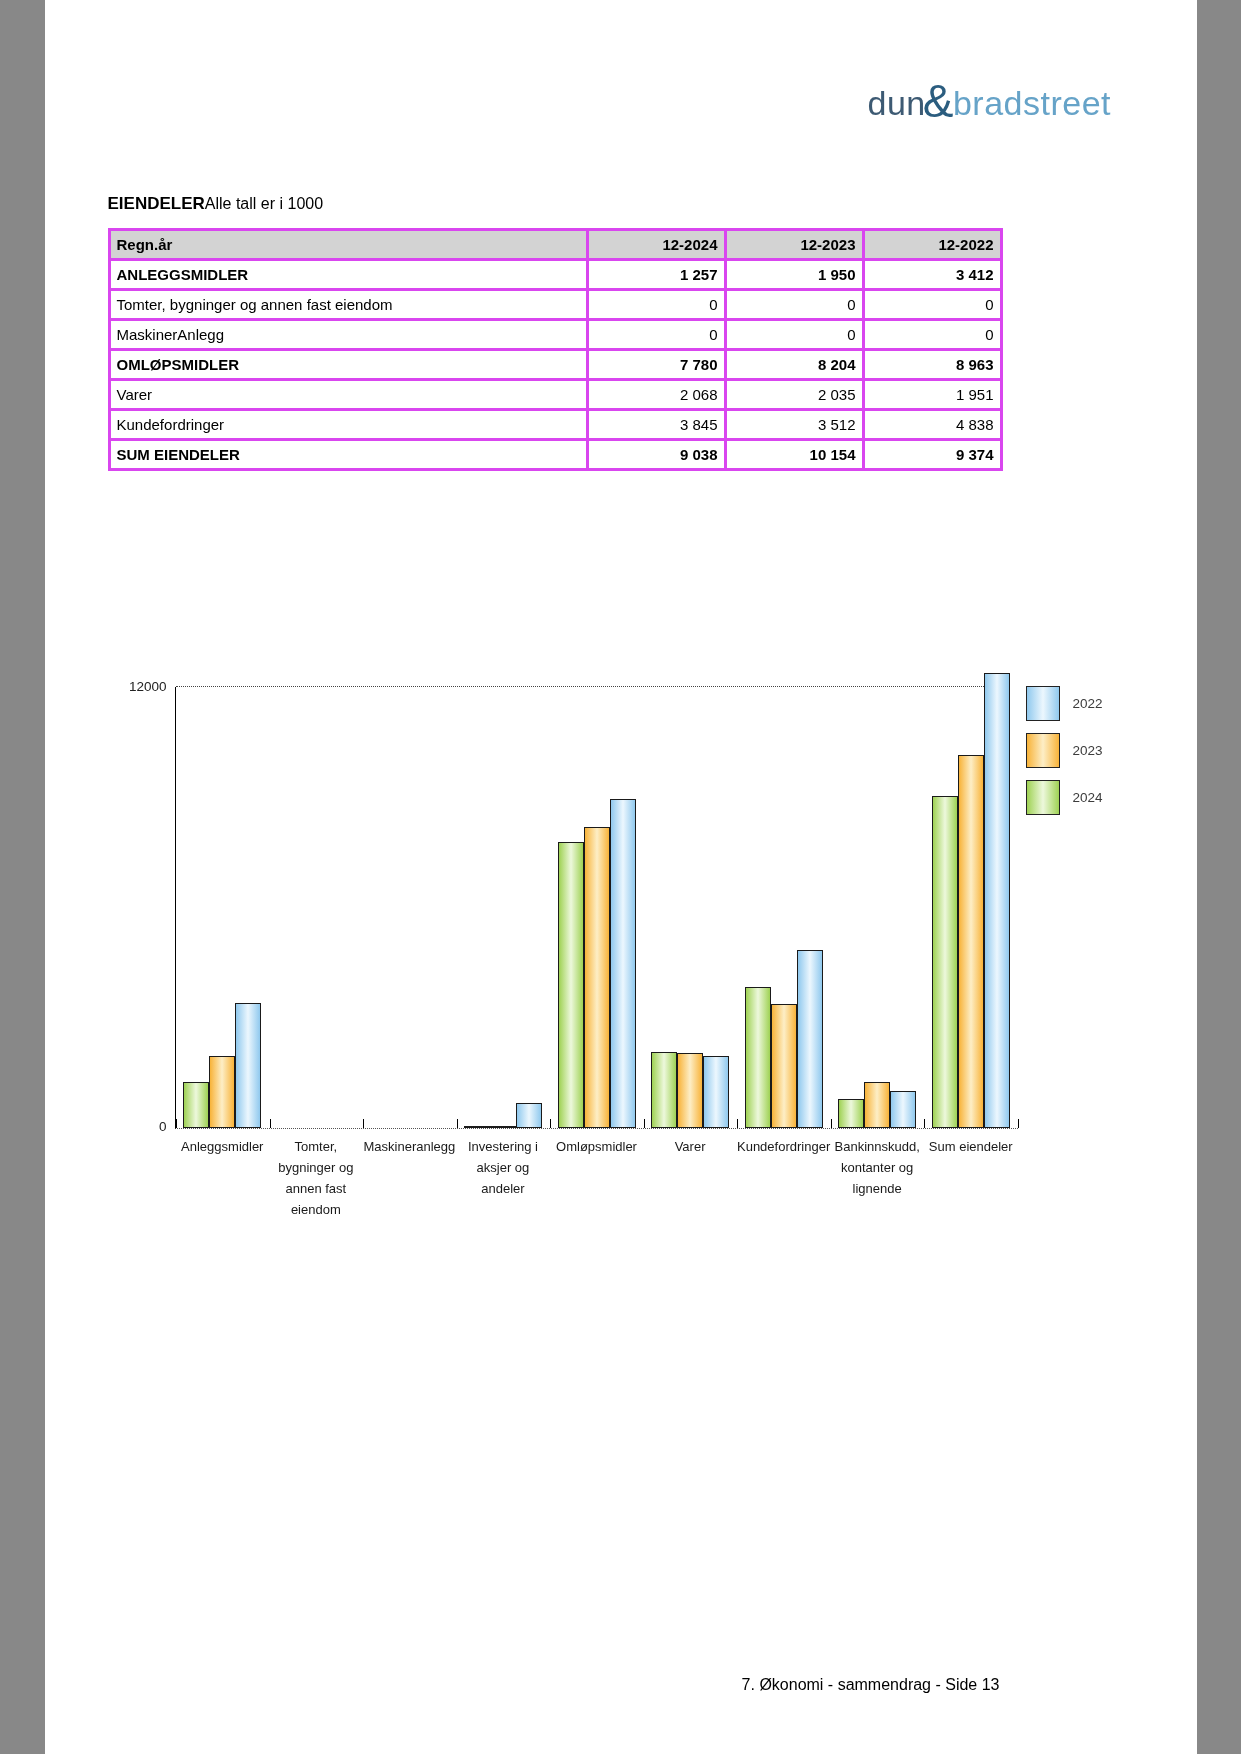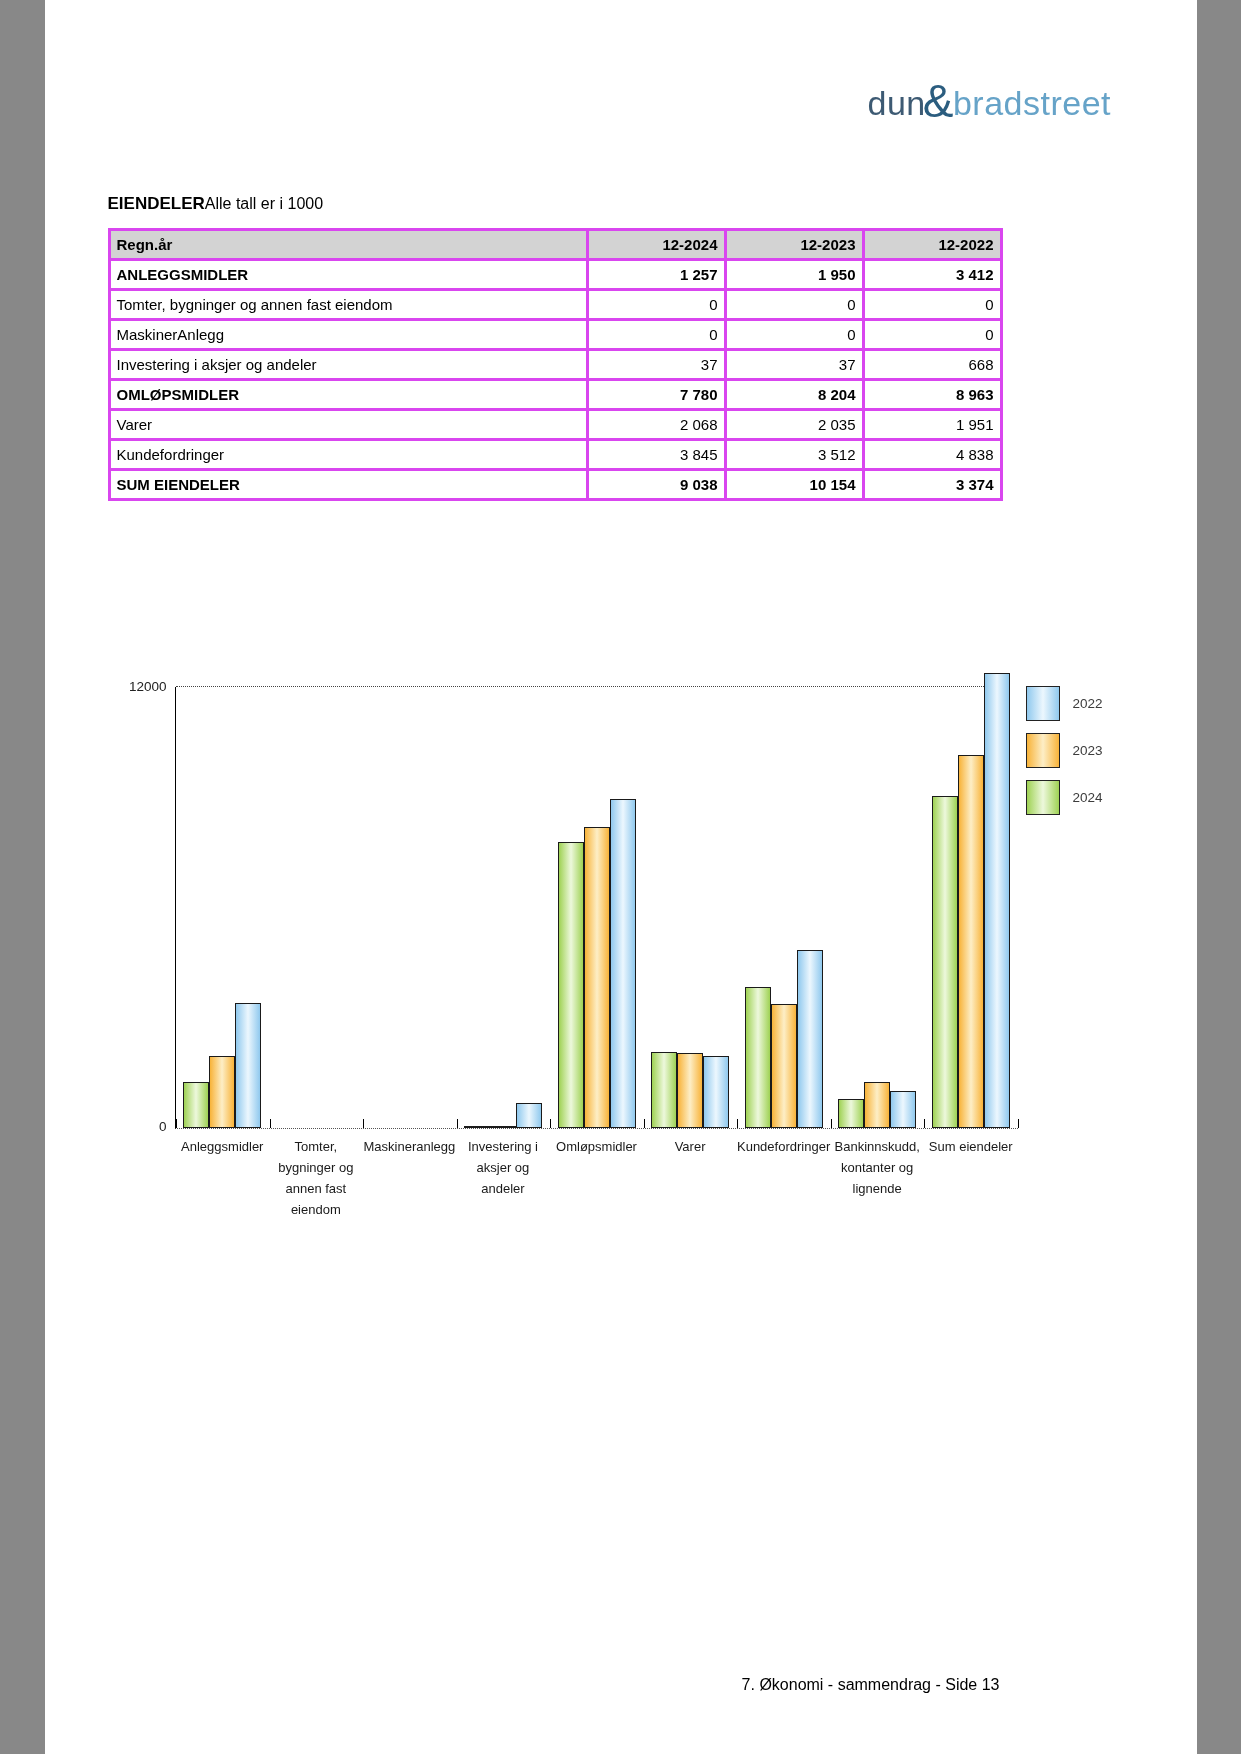--- a/index.html
+++ b/index.html
@@ -128,26 +128,20 @@
         <td class="num">0</td>
         <td class="num">0</td>
         <td class="num">0</td>
       </tr>
       <tr>
         <td>MaskinerAnlegg</td>
         <td class="num">0</td>
         <td class="num">0</td>
         <td class="num">0</td>
       </tr>
-      <tr>
-        <td>Investering i aksjer og andeler</td>
-        <td class="num">37</td>
-        <td class="num">37</td>
-        <td class="num">668</td>
-      </tr>
       <tr class="section">
         <td>OMLØPSMIDLER</td>
         <td class="num">7 780</td>
         <td class="num">8 204</td>
         <td class="num">8 963</td>
       </tr>
       <tr>
         <td>Varer</td>
         <td class="num">2 068</td>
         <td class="num">2 035</td>
@@ -156,21 +150,21 @@
       <tr>
         <td>Kundefordringer</td>
         <td class="num">3 845</td>
         <td class="num">3 512</td>
         <td class="num">4 838</td>
       </tr>
       <tr class="section">
         <td>SUM EIENDELER</td>
         <td class="num">9 038</td>
         <td class="num">10 154</td>
-        <td class="num">3 374</td>
+        <td class="num">9 374</td>
       </tr>
     </tbody>
   </table>
 
   <div class="ylab top">12000</div>
   <div class="ylab zero">0</div>
 
   <div class="plot" id="plot">
     <div class="gridline"></div>
   <div class="bar" style="left: 7.77778px; height: 46px; background: linear-gradient(to right, rgb(159, 210, 84), rgb(237, 248, 220) 50%, rgb(159, 210, 84));"></div>

